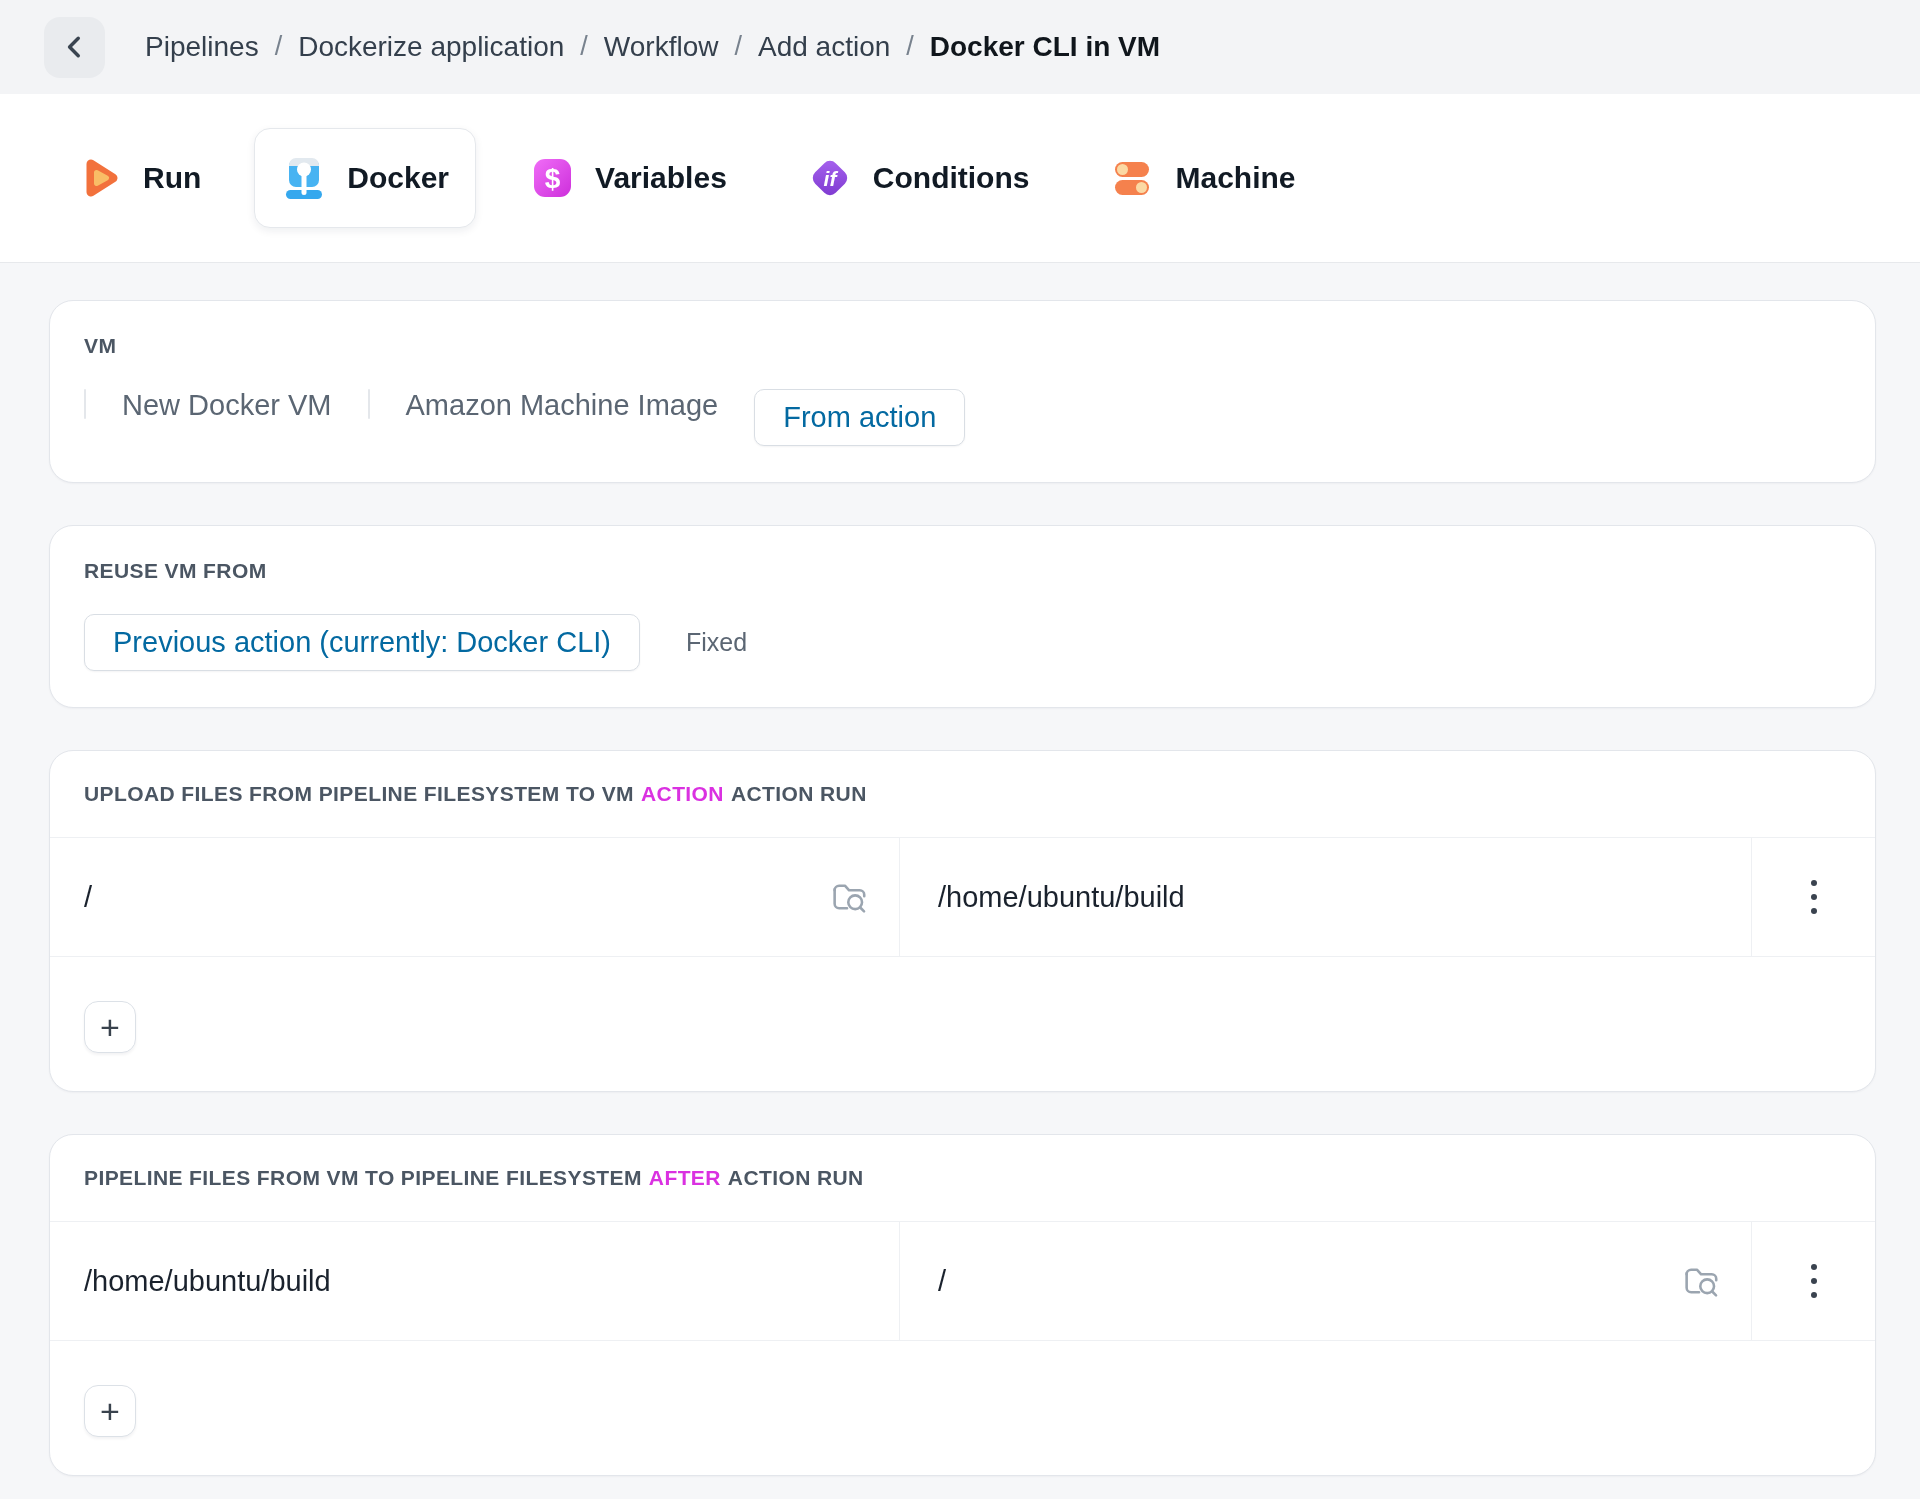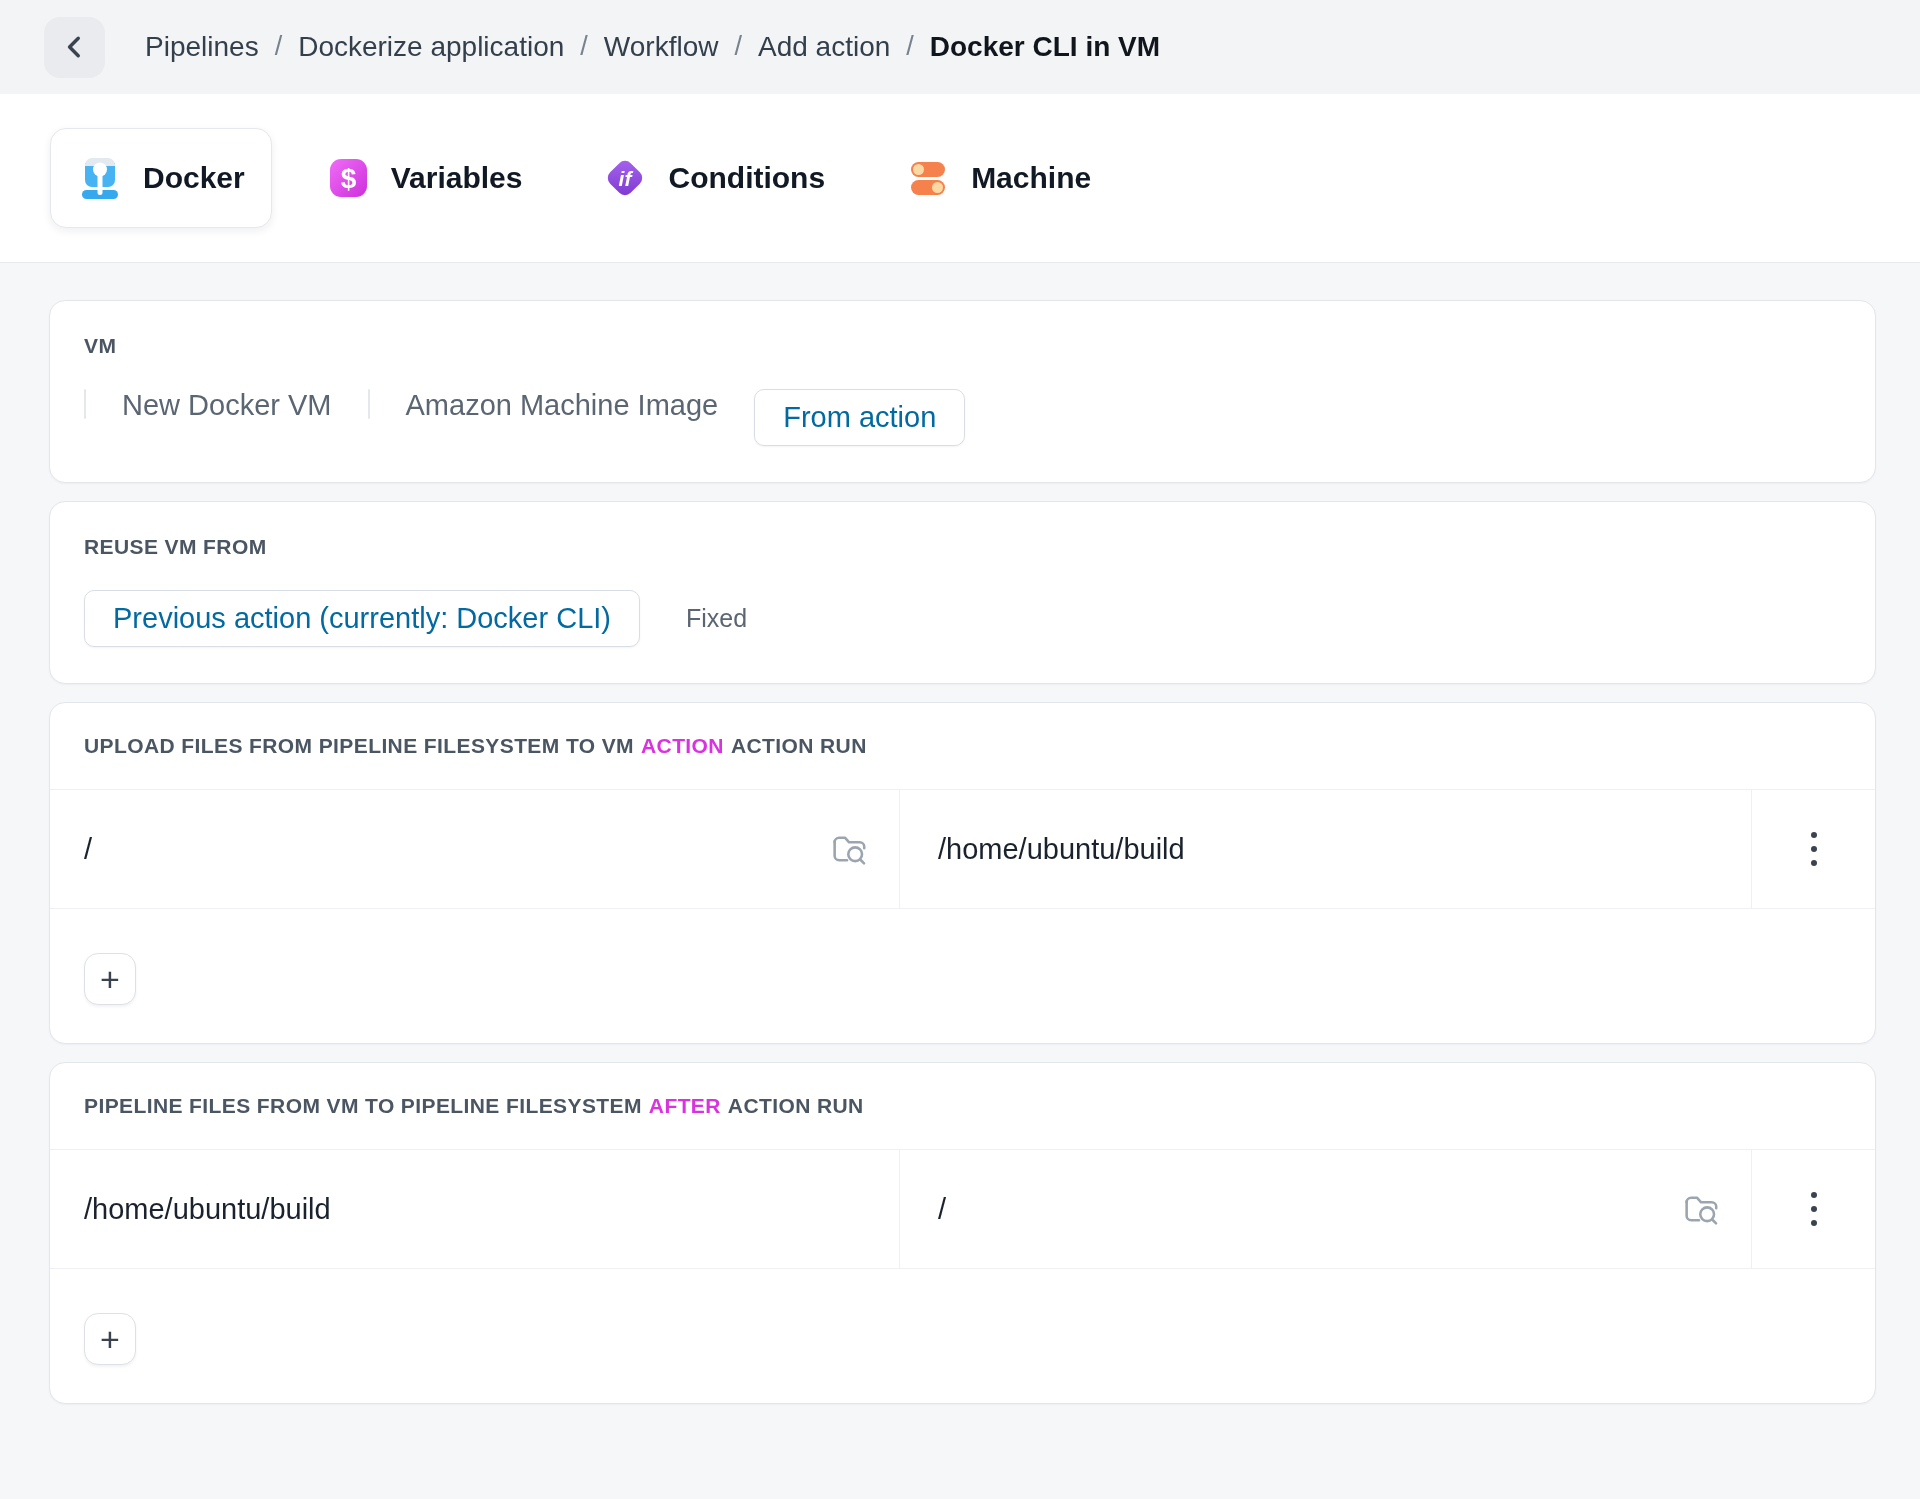--- a/index.html
+++ b/index.html
@@ -41,23 +41,23 @@
   }
   .tab.active {
     background:#fff; border-color:#e5e8ec;
     box-shadow:0 3px 8px rgba(20,30,50,.07);
   }
   .tab .ic { width:46px; height:46px; flex:none; }
 
   
   .content { padding:37px 44px 0 49px; }
   .card {
-    background:#fff; border:1px solid #e3e6eb; border-radius:16px;
+    background:#fff; border:1px solid #e3e6eb; border-radius:24px;
     box-shadow:0 1px 2px rgba(16,24,40,.04);
-    margin-bottom:18px; overflow:hidden;
+    margin-bottom:42px; overflow:hidden;
   }
   .card.pad { padding:32px 34px 36px 34px; }
   .sec-label {
     font-size:21px; font-weight:700; color:#4b5663;
     letter-spacing:.4px; line-height:26px;
     display:flex; gap:7px; align-items:baseline;
   }
   .sec-label .hl { color:#da31e1; }
 
   
@@ -122,20 +122,27 @@
     <span class="crumb">Workflow</span>
     <span class="sep">/</span>
     <span class="crumb">Add action</span>
     <span class="sep">/</span>
     <span class="current">Docker CLI in VM</span>
   </div>
 </div>
 
 <div class="tabbar">
 
+  <div class="tab">
+    <svg class="ic" viewBox="0 0 46 46">
+      <path d="M14 9 L36 23 L14 37 Z" fill="#f2713c" stroke="#f2713c" stroke-width="9" stroke-linejoin="round"></path>
+      <path d="M19.5 17.5 L29.5 23 L19.5 28.5 Z" fill="#f9bd66" stroke="#f9bd66" stroke-width="5" stroke-linejoin="round"></path>
+    </svg>
+    <span>Run</span>
+  </div>
 
   <div class="tab active">
     <svg class="ic" viewBox="0 0 46 46">
       <rect x="5" y="35" width="36" height="9" rx="4.5" fill="#35a8ee"></rect>
       <rect x="8" y="4" width="30" height="28" rx="7" fill="#47b3f2"></rect>
       <path d="M8 11 v-1 a7 7 0 0 1 7 -7 h16 a7 7 0 0 1 7 7 v1 Z" fill="#e2e9ef"></path>
       <rect x="20.5" y="14" width="5" height="26" rx="2.5" fill="#ffffff"></rect>
       <circle cx="23" cy="14.5" r="7" fill="#ffffff"></circle>
     </svg>
     <span>Docker</span>

